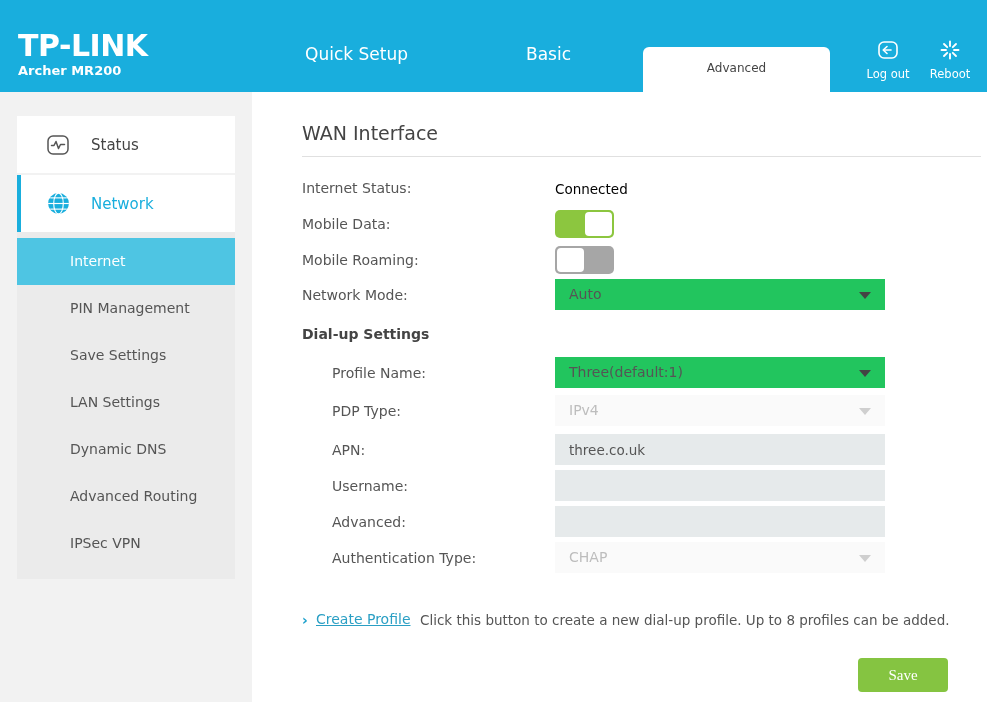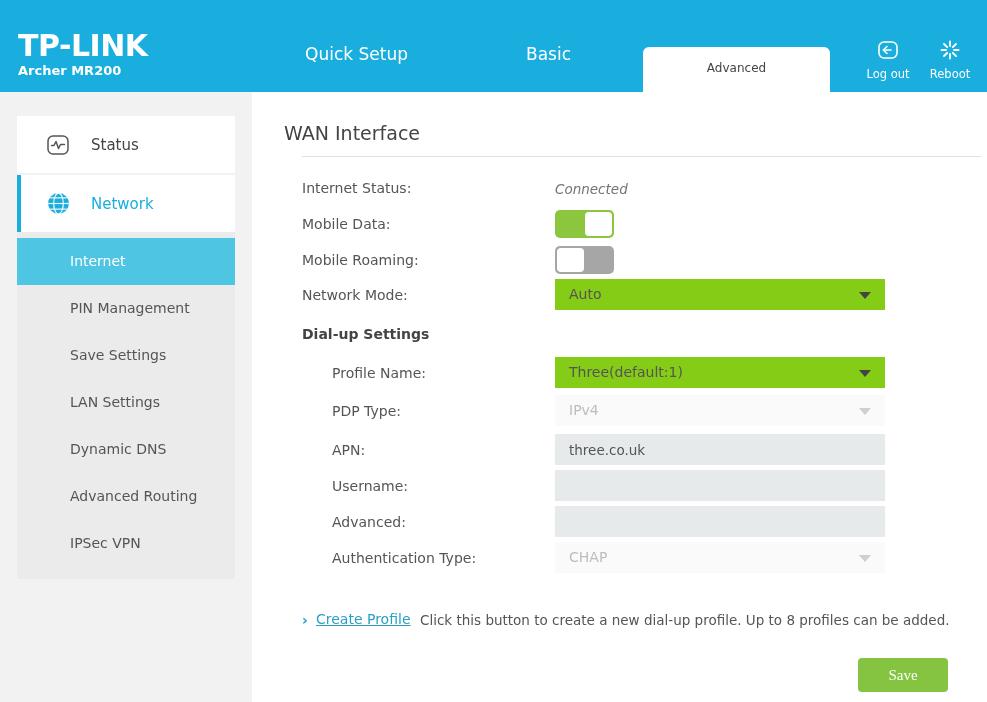--- a/index.html
+++ b/index.html
@@ -93,57 +93,57 @@
     cursor: pointer;
   }
   .subitem.sel { background: #4ec5e3; color: #ffffff; }
 
   
   .main {
     position: absolute; left: 252px; top: 92px;
     width: 735px; height: 610px; background: #ffffff;
   }
   .page-title {
-    position: absolute; left: 32px; top: 30px;
+    position: absolute; left: 50px; top: 30px;
     font-size: 19px; color: #444444;
   }
   .title-rule {
     position: absolute; left: 50px; top: 64px;
     width: 679px; height: 1px; background: #e0e0e0;
   }
 
   .form { position: absolute; left: 0; top: 80px; width: 735px; }
   .row { position: relative; height: 36px; }
   .row .lab {
     position: absolute; left: 50px; top: 8px;
     font-size: 14px; color: #555555; white-space: nowrap;
   }
   .row.indent .lab { left: 80px; }
   .row .val {
     position: absolute; left: 303px; top: 9px;
-    font-size: 13.5px; color: #737373; font-style: italic;
+    font-size: 13.5px; color: #000000;
   }
 
   .ctl { position: absolute; left: 303px; top: 0; width: 330px; }
 
   .toggle {
     width: 59px; height: 28px; border-radius: 5px;
     position: relative; cursor: pointer; top: 2px;
   }
   .toggle.on { background: #8cc63f; }
   .toggle.off { background: #a6a6a6; }
   .toggle .knob {
     position: absolute; top: 2px; width: 27px; height: 24px;
     background: #ffffff; border-radius: 4px;
   }
   .toggle.on .knob { right: 2px; }
   .toggle.off .knob { left: 2px; }
 
   .select {
-    width: 330px; height: 31px; background: #84cc16;
+    width: 330px; height: 31px; background: #22c55e;
     position: relative; cursor: pointer;
   }
   .select .sv {
     position: absolute; left: 14px; top: 7px;
     font-size: 14px; color: #555555;
   }
   .select .arr {
     position: absolute; right: 14px; top: 13px;
     width: 0; height: 0;
     border-left: 6px solid transparent;

